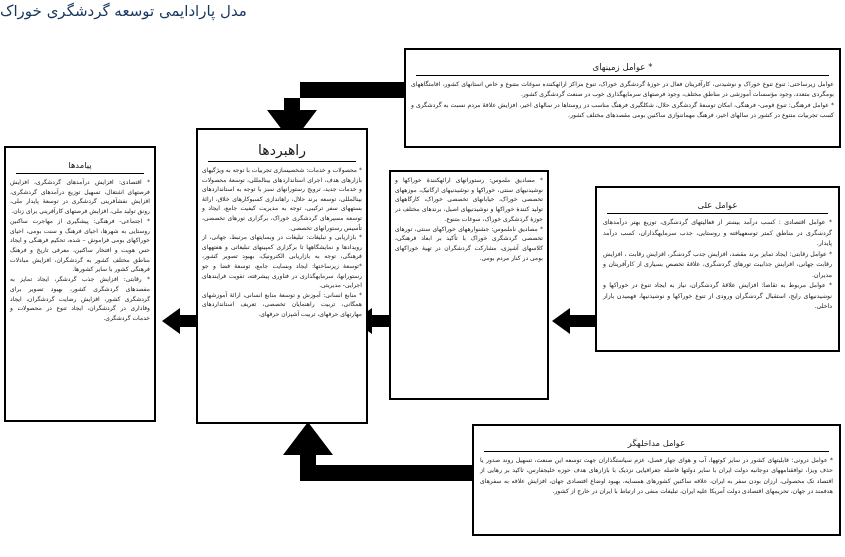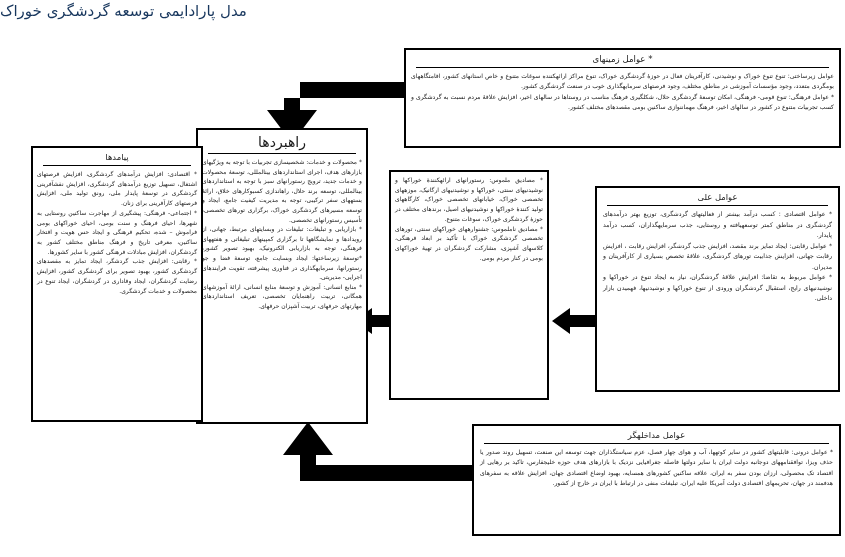--- a/index.html
+++ b/index.html
@@ -32,21 +32,21 @@
     background:#ffffff;
     border:2.2px solid #000;
     box-sizing:border-box;
     direction:rtl;
     overflow:hidden;
   }
   .box .hd{
     text-align:center;
     font-size:8.6px;
     font-weight:400;
-    padding:4px 2px 3px 2px;
+    padding:12px 2px 3px 2px;
     margin:0 10px;
     border-bottom:1.4px solid #000;
     white-space:nowrap;
   }
   .box .bd{
     padding:3px 5px 3px 5px;
     font-size:6.2px;
     line-height:1.62;
     text-align:justify;
     text-justify:inter-word;
@@ -54,29 +54,29 @@
   .box .bd p{margin:0 0 0 0;}
 
   
   #box-context{left:404px;top:48px;width:437px;height:100px;}
   #box-context .bd{font-size:6.1px;line-height:1.72;}
 
   #box-strategies{left:196px;top:128px;width:172px;height:296px;}
   #box-strategies .hd{font-size:14px;}
   #box-strategies .bd{font-size:6.0px;line-height:1.60;padding:3px 4px;}
 
-  #box-outcomes{left:31px;top:146px;width:172px;height:276px;}
+  #box-outcomes{left:4px;top:146px;width:152px;height:276px;}
   #box-outcomes .hd{font-size:8.4px;}
   #box-outcomes .bd{font-size:6.0px;line-height:1.62;padding:3px 4px;}
 
   #box-core{left:389px;top:170px;width:160px;height:230px;}
   #box-core .hd{font-size:8.2px;}
   #box-core .bd{font-size:6.0px;line-height:1.62;padding:3px 4px;}
 
-  #box-causal{left:595px;top:186px;width:245px;height:206px;}
+  #box-causal{left:595px;top:186px;width:245px;height:166px;}
   #box-causal .hd{font-size:8.4px;}
   #box-causal .bd{font-size:6.2px;line-height:1.70;padding:3px 6px;}
 
   #box-intervening{left:472px;top:424px;width:369px;height:112px;}
   #box-intervening .hd{font-size:8.4px;}
   #box-intervening .bd{font-size:6.1px;line-height:1.72;padding:3px 6px;}
 
   
   #arrows{position:absolute;left:0;top:0;width:845px;height:557px;pointer-events:none;}
 </style>

